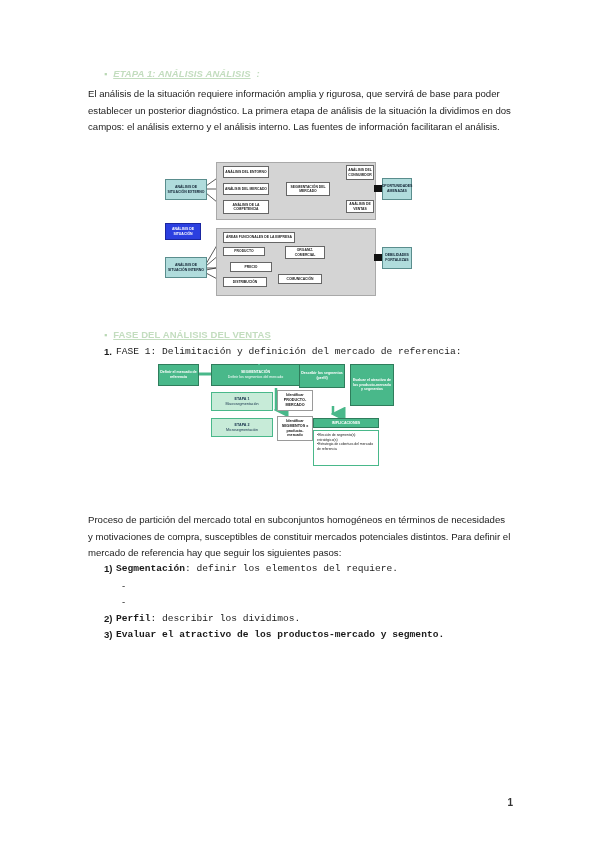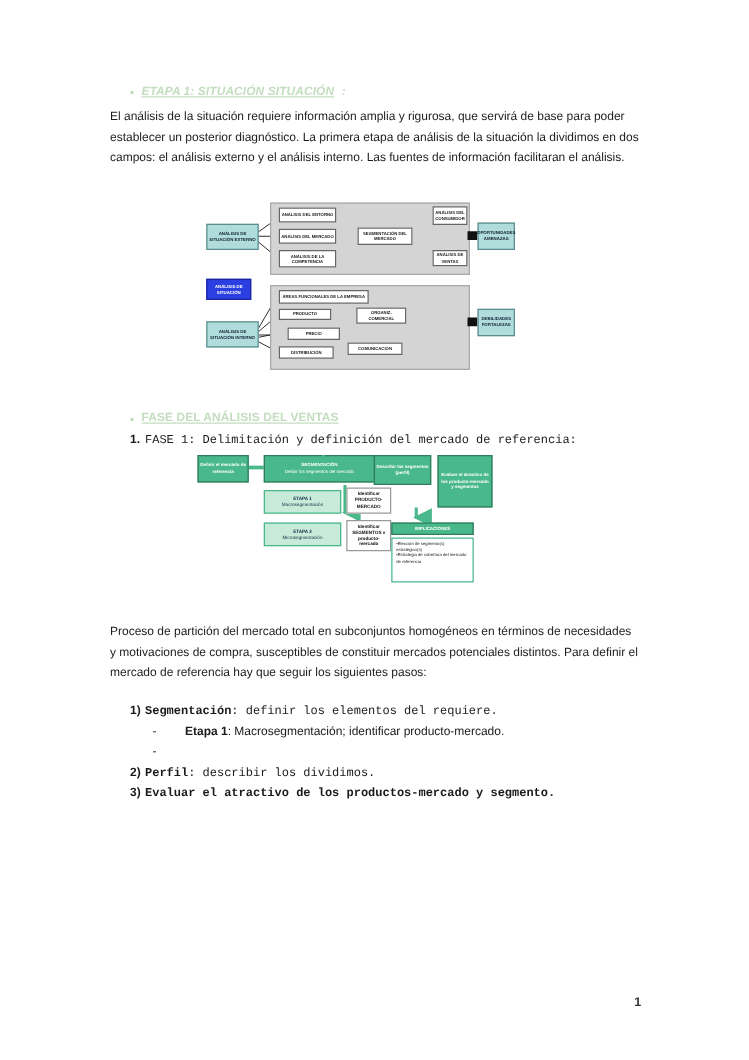--- a/index.html
+++ b/index.html
@@ -87,21 +87,21 @@
   .d2 svg{position:absolute;left:0;top:0;width:240px;height:122px;overflow:visible;}
 </style>
 </head>
 <body>
 
 <div class="page">
 
 
   <div class="heading-row" style="left:104px;top:68px;">
     <span class="heading-bullet">▪</span>
-    <span class="heading-text">ETAPA 1: SITUACIÓN SITUACIÓN</span>
+    <span class="heading-text">ETAPA 1: ANÁLISIS ANÁLISIS</span>
     <span class="heading-text" style="text-decoration:none;">:</span>
   </div>
 
   <div class="para" style="top:86px;">El análisis de la situación requiere información amplia y rigurosa, que servirá de base para poder establecer un posterior diagnóstico. La primera etapa de análisis de la situación la dividimos en dos campos: el análisis externo y el análisis interno. Las fuentes de información facilitaran el análisis.</div>
 
   <div class="d1">
     <svg viewBox="0 0 252 142">
       <defs>
         <marker id="ah" markerWidth="5" markerHeight="5" refX="4" refY="2.5" orient="auto">
           <path d="M0,0 L5,2.5 L0,5 z" fill="#111"></path>
@@ -211,30 +211,29 @@
     </div>
 
     <div class="wbox2" style="left:119px;top:28px;width:36px;height:21px;">Identificar PRODUCTO-MERCADO</div>
     <div class="wbox2" style="left:119px;top:54px;width:36px;height:25px;">Identificar SEGMENTOS x producto-mercado</div>
 
     <div class="gbox" style="left:155px;top:56px;width:66px;height:10px;">IMPLICACIONES</div>
     <div class="implbox" style="left:155px;top:68px;width:66px;height:36px;white-space:pre-line;">•Elección de segmento(s) estratégico(s)
 •Estrategia de cobertura del mercado de referencia</div>
   </div>
 
-  <div class="para" style="top:498px;">Proceso de partición del mercado total en subconjuntos homogéneos en términos de necesidades y motivaciones de compra, susceptibles de constituir mercados potenciales distintos. Para definir el mercado de referencia hay que seguir los siguientes pasos:</div>
+  <div class="para" style="top:512px;">Proceso de partición del mercado total en subconjuntos homogéneos en términos de necesidades y motivaciones de compra, susceptibles de constituir mercados potenciales distintos. Para definir el mercado de referencia hay que seguir los siguientes pasos:</div>
 
   <div class="numlist" style="top:561px;">
     <div class="numrow">
       <span class="num">1)</span>
       <span class="body"><span class="b">Segmentación</span><span>: definir los elementos del requiere.</span></span>
     </div>
     <div class="dashrow">
       <span class="dash">-</span>
-      <span><span class="b">Etapa 1</span><span>: Macrosegmentación; identificar producto-mercado.</span></span>
     </div>
     <div class="dashrow">
       <span class="dash">-</span>
     </div>
     <div class="numrow">
       <span class="num">2)</span>
       <span class="body"><span class="b">Perfil</span><span>: describir los dividimos.</span></span>
     </div>
     <div class="numrow">
       <span class="num">3)</span>

